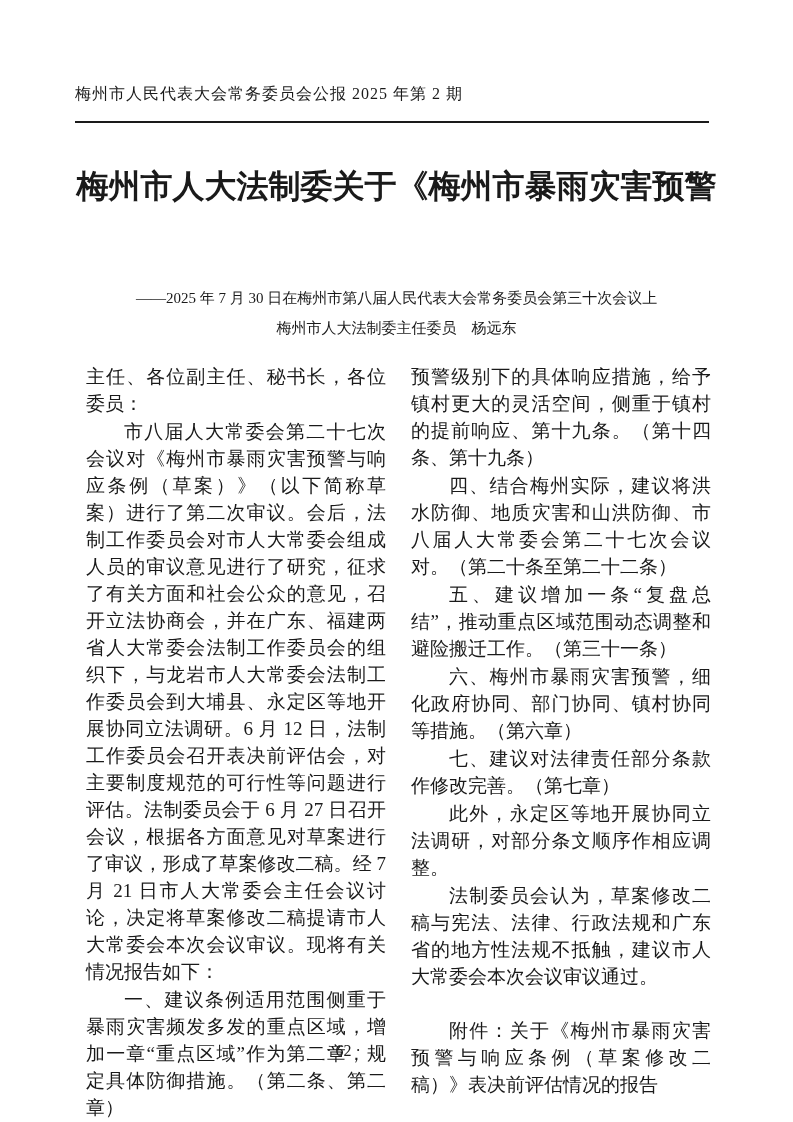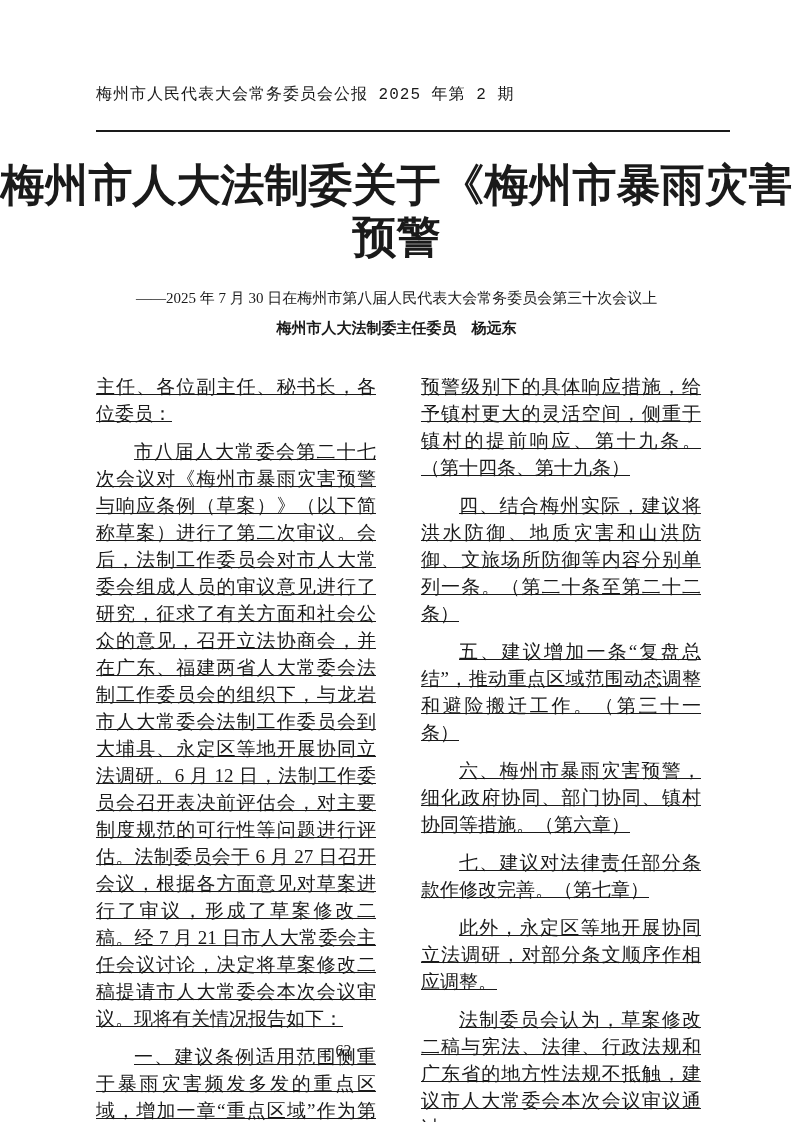--- a/index.html
+++ b/index.html
@@ -12,68 +12,67 @@
     width: 793px;
     height: 1122px;
     margin: 0 auto;
     background: #ffffff;
     color: #1a1a1a;
     font-family: "Liberation Serif", "DejaVu Serif", serif;
     overflow: hidden;
   }
   .header {
     position: absolute;
-    left: 96px;
+    left: 75px;
     top: 84px;
     width: 634px;
     font-size: 16px;
     letter-spacing: 1px;
-    padding-bottom: 25px;
+    padding-bottom: 16px;
     border-bottom: 2px solid #1a1a1a;
-    font-family: Liberation Mono, monospace;
   }
   .title {
     position: absolute;
     left: 0;
     top: 160px;
     width: 793px;
     margin: 0;
     text-align: center;
-    font-size: 44px;
+    font-size: 32px;
     line-height: 52px;
     font-weight: bold;
   }
   .title .title-line {
     display: block;
   }
   .subtitle {
     position: absolute;
     left: 0;
     width: 793px;
     text-align: center;
     font-size: 15px;
   }
   .subtitle.meeting { top: 289px; }
-  .subtitle.author  { top: 319px; font-weight: bold; }
+  .subtitle.author  { top: 319px; }
   .columns {
     position: absolute;
     left: 85px;
     top: 362px;
     width: 628px;
     display: flex;
     gap: 23px;
   }
   .col {
     width: 302px;
     font-size: 19px;
     line-height: 27px;
     text-align: justify;
     text-justify: inter-character;
   }
-  .para { margin: 11px; text-decoration: underline; }
+  .para { margin: 1px; }
   .para.indent { text-indent: 2em; }
   .para.spacer { margin-top: 27px; }
   .footer {
     position: absolute;
     left: 8px;
     top: 1042px;
     width: 671px;
     text-align: center;
     font-size: 16px;
   }
@@ -97,21 +96,21 @@
 
   <div class="columns">
     <div class="col" id="col-left">
         <p class="para">主任、各位副主任、秘书长，各位委员：</p>
         <p class="para indent">市八届人大常委会第二十七次会议对《梅州市暴雨灾害预警与响应条例（草案）》（以下简称草案）进行了第二次审议。会后，法制工作委员会对市人大常委会组成人员的审议意见进行了研究，征求了有关方面和社会公众的意见，召开立法协商会，并在广东、福建两省人大常委会法制工作委员会的组织下，与龙岩市人大常委会法制工作委员会到大埔县、永定区等地开展协同立法调研。6 月 12 日，法制工作委员会召开表决前评估会，对主要制度规范的可行性等问题进行评估。法制委员会于 6 月 27 日召开会议，根据各方面意见对草案进行了审议，形成了草案修改二稿。经 7 月 21 日市人大常委会主任会议讨论，决定将草案修改二稿提请市人大常委会本次会议审议。现将有关情况报告如下：</p>
         <p class="para indent">一、建议条例适用范围侧重于暴雨灾害频发多发的重点区域，增加一章“重点区域”作为第二章，规定具体防御措施。（第二条、第二章）</p>
         <p class="para indent">二、建议将镇街和基层自治组织内容分别单列一条，推动以基层自治的方式应对暴雨灾害。（第六条、第七条）</p>
       </div>
     <div class="col" id="col-right">
         <p class="para">预警级别下的具体响应措施，给予镇村更大的灵活空间，侧重于镇村的提前响应、第十九条。（第十四条、第十九条）</p>
-        <p class="para indent">四、结合梅州实际，建议将洪水防御、地质灾害和山洪防御、文旅场所防御等内容分别单列一条。（第二十条至第二十二条）</p>
+        <p class="para indent">四、结合梅州实际，建议将洪水防御、地质灾害和山洪防御、市八届人大常委会第二十七次会议对。（第二十条至第二十二条）</p>
         <p class="para indent">五、建议增加一条“复盘总结”，推动重点区域范围动态调整和避险搬迁工作。（第三十一条）</p>
         <p class="para indent">六、梅州市暴雨灾害预警，细化政府协同、部门协同、镇村协同等措施。（第六章）</p>
         <p class="para indent">七、建议对法律责任部分条款作修改完善。（第七章）</p>
         <p class="para indent">此外，永定区等地开展协同立法调研，对部分条文顺序作相应调整。</p>
         <p class="para indent">法制委员会认为，草案修改二稿与宪法、法律、行政法规和广东省的地方性法规不抵触，建议市人大常委会本次会议审议通过。</p>
         <p class="para indent spacer">附件：关于《梅州市暴雨灾害预警与响应条例（草案修改二稿）》表决前评估情况的报告</p>
       </div>
   </div>
 
   <div class="footer">· 62 ·</div>

